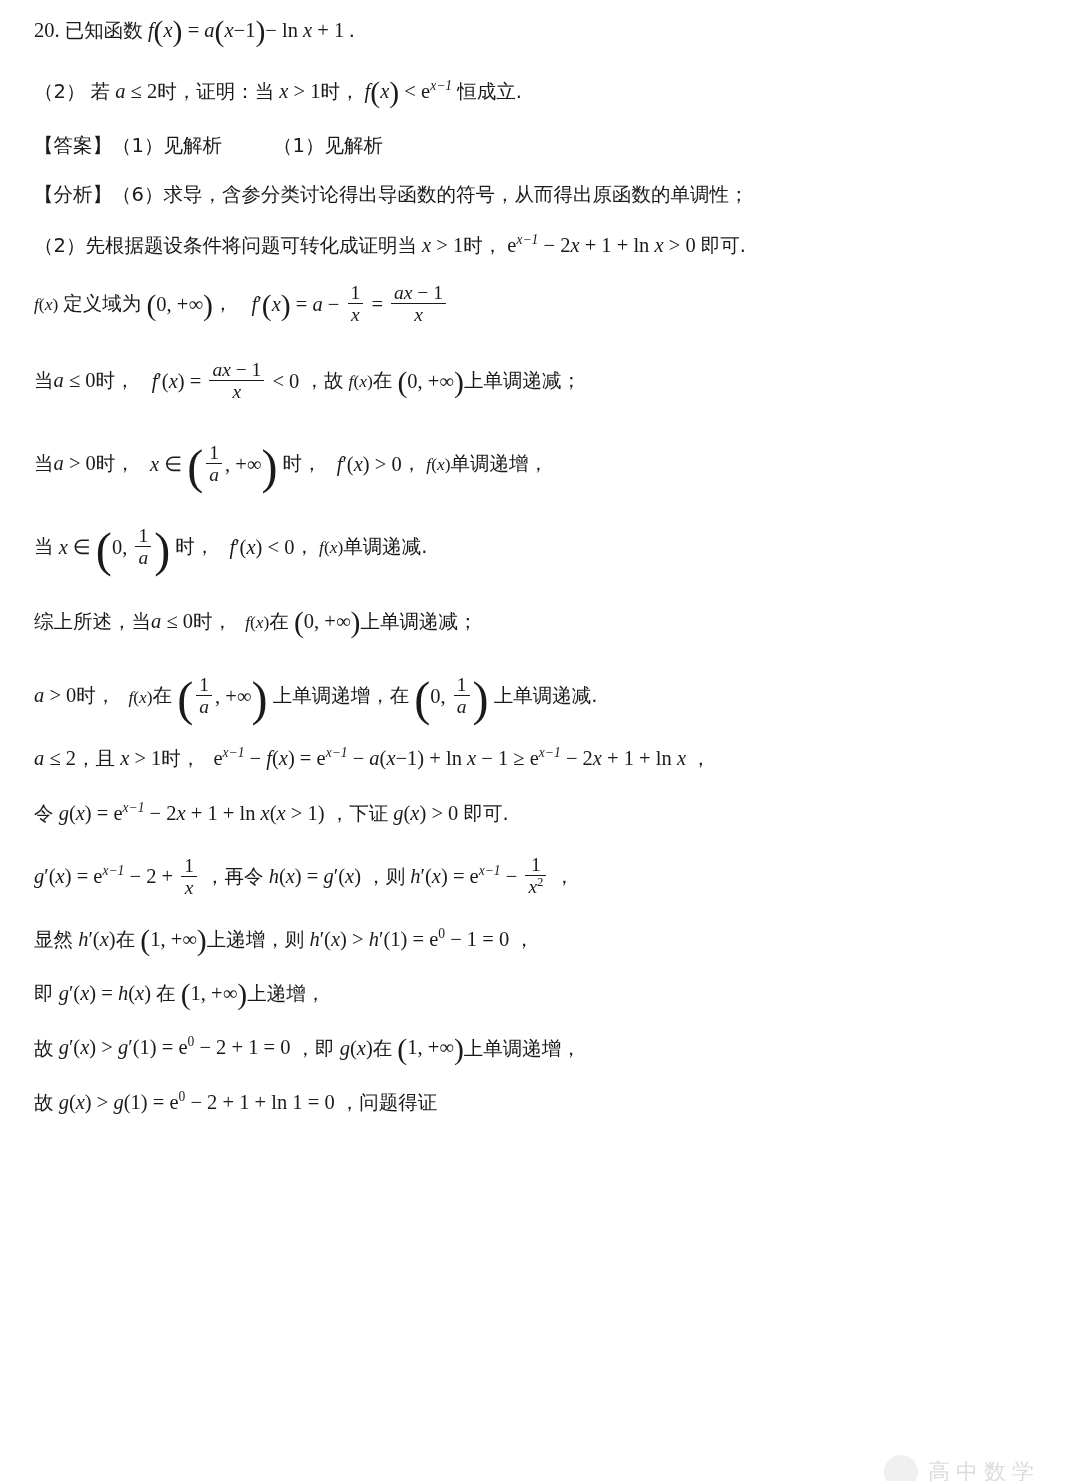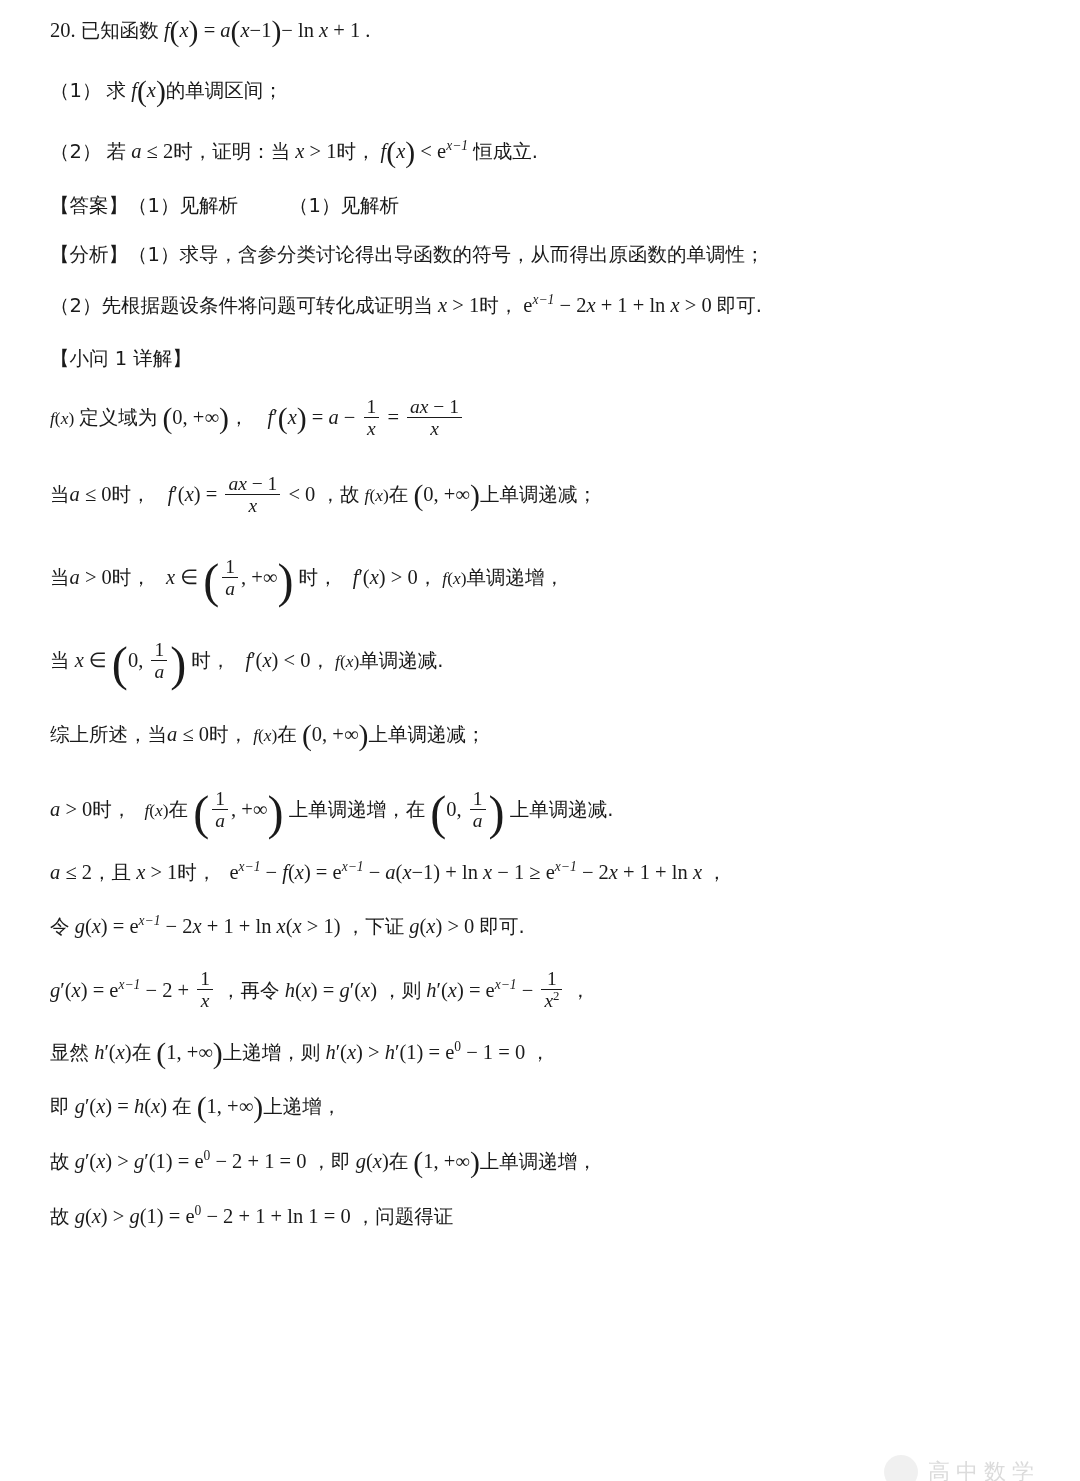--- a/index.html
+++ b/index.html
@@ -16,21 +16,21 @@
     overflow: hidden;
   }
   .page {
     position: relative;
     width: 1080px;
     height: 1481px;
     padding: 0;
     box-sizing: border-box;
   }
   .line {
-    padding: 0 50px;
+    padding: 0 34px;
     font-size: 20.5px;
     line-height: 1.25;
   }
   .blk {
     margin-bottom: 6px;
   }
   
   .sp-18 { margin-top: 18px; }
   .sp-24 { margin-top: 24px; }
   .sp-28 { margin-top: 28px; }
@@ -139,59 +139,51 @@
 
   <div class="line blk sp-18">
     <span class="qnum">20.</span>
     <span class="cjk">已知函数</span>
     <span class="nowrap">
       <span class="mi">f</span><span class="medparen">(</span><span class="mi">x</span><span class="medparen">)</span>
       <span class="mo">=</span> <span class="mi">a</span><span class="medparen">(</span><span class="mi">x</span><span class="mo">−</span><span class="mn">1</span><span class="medparen">)</span><span class="mo">−</span><span class="mn"> ln </span><span class="mi">x</span> <span class="mo">+</span> <span class="mn">1</span>
     </span><span class="mn">.</span>
   </div>
 
-  <div class="line blk sp-34">
-    <span class="cjk">（1）</span>
-    <span class="cjk">求</span>
-    <span class="nowrap"><span class="mi">f</span><span class="medparen">(</span><span class="mi">x</span><span class="medparen">)</span></span><span class="cjk">的单调区间；</span>
-  </div>
 
   <div class="line blk sp-34">
     <span class="cjk">（2）</span>
     <span class="cjk">若</span>
     <span class="nowrap"><span class="mi">a</span> <span class="mo">≤</span> <span class="mn">2</span></span><span class="cjk">时，证明：当</span>
     <span class="nowrap"><span class="mi">x</span> <span class="mo">&gt;</span> <span class="mn">1</span></span><span class="cjk">时，</span>
     <span class="nowrap">
       <span class="mi">f</span><span class="medparen">(</span><span class="mi">x</span><span class="medparen">)</span> <span class="mo">&lt;</span> <span class="mn">e</span><span class="sup">x−1</span>
     </span>
     <span class="cjk">恒成立.</span>
   </div>
 
   <div class="line blk sp-28">
     <span class="bracket-head">【答案】</span><span class="cjk">（1）见解析</span>
     <span style="display:inline-block;width:46px"></span><span class="cjk">（1）见解析</span>
   </div>
 
 
   <div class="line blk sp-24">
-    <span class="bracket-head">【分析】</span><span class="cjk">（1）求导，含参分类讨论得出导函数的符号，从而得出原函数的单调性；</span>
+    <span class="bracket-head">【分析】</span><span class="cjk">（6）求导，含参分类讨论得出导函数的符号，从而得出原函数的单调性；</span>
   </div>
 
   <div class="line blk sp-24">
     <span class="cjk">（2）先根据题设条件将问题可转化成证明当</span>
     <span class="nowrap"><span class="mi">x</span> <span class="mo">&gt;</span> <span class="mn">1</span></span><span class="cjk">时，</span>
     <span class="nowrap">
       <span class="mn">e</span><span class="sup">x−1</span> <span class="mo">−</span> <span class="mn">2</span><span class="mi">x</span> <span class="mo">+</span> <span class="mn">1</span> <span class="mo">+</span> <span class="mn">ln</span> <span class="mi">x</span> <span class="mo">&gt;</span> <span class="mn">0</span>
     </span>
     <span class="cjk">即可.</span>
   </div>
 
-  <div class="line blk sp-28">
-    <span class="bracket-head">【小问 1 详解】</span>
-  </div>
 
   <div class="line blk sp-24">
     <span class="nowrap small-f"><span class="mi">f</span><span class="funcparen">(</span><span class="mi">x</span><span class="funcparen">)</span></span>
     <span class="cjk">定义域为</span>
     <span class="nowrap"><span class="medparen">(</span><span class="mn">0</span><span class="mo">,</span> <span class="mo">+∞</span><span class="medparen">)</span></span><span class="cjk">，</span>
     <span class="nowrap" style="margin-left:14px">
       <span class="mi">f</span><span class="mo">′</span><span class="medparen">(</span><span class="mi">x</span><span class="medparen">)</span> <span class="mo">=</span> <span class="mi">a</span> <span class="mo">−</span>
       <span class="frac"><span class="num mn">1</span><span class="den mi">x</span></span>
       <span class="mo">=</span>
       <span class="frac"><span class="num"><span class="mi">ax</span> <span class="mo">−</span> <span class="mn">1</span></span><span class="den mi">x</span></span>
@@ -224,21 +216,21 @@
     <span class="nowrap">
       <span class="mi">x</span> <span class="mo">∈</span>
       <span class="bigparen">(</span><span class="mn">0</span><span class="mo">,</span> <span class="frac"><span class="num mn">1</span><span class="den mi">a</span></span><span class="bigparen">)</span>
     </span><span class="cjk">时，</span>
     <span class="nowrap" style="margin-left:10px"><span class="mi">f</span><span class="mo">′</span><span class="funcparen">(</span><span class="mi">x</span><span class="funcparen">)</span> <span class="mo">&lt;</span> <span class="mn">0</span></span><span class="cjk">，</span>
     <span class="nowrap small-f"><span class="mi">f</span><span class="funcparen">(</span><span class="mi">x</span><span class="funcparen">)</span></span><span class="cjk">单调递减.</span>
   </div>
 
   <div class="line blk sp-40">
     <span class="cjk">综上所述，当</span><span class="nowrap"><span class="mi">a</span> <span class="mo">≤</span> <span class="mn">0</span></span><span class="cjk">时，</span>
-    <span class="nowrap small-f" style=""><span class="mi">f</span><span class="funcparen">(</span><span class="mi">x</span><span class="funcparen">)</span></span><span class="cjk">在</span>
+    <span class="nowrap small-f" style="margin-left:8px"><span class="mi">f</span><span class="funcparen">(</span><span class="mi">x</span><span class="funcparen">)</span></span><span class="cjk">在</span>
     <span class="nowrap"><span class="medparen">(</span><span class="mn">0</span><span class="mo">,</span> <span class="mo">+∞</span><span class="medparen">)</span></span><span class="cjk">上单调递减；</span>
   </div>
 
   <div class="line blk sp-40">
     <span class="nowrap"><span class="mi">a</span> <span class="mo">&gt;</span> <span class="mn">0</span></span><span class="cjk">时，</span>
     <span class="nowrap small-f" style="margin-left:8px"><span class="mi">f</span><span class="funcparen">(</span><span class="mi">x</span><span class="funcparen">)</span></span><span class="cjk">在</span>
     <span class="nowrap">
       <span class="bigparen">(</span><span class="frac"><span class="num mn">1</span><span class="den mi">a</span></span><span class="mo">,</span> <span class="mo">+∞</span><span class="bigparen">)</span>
     </span><span class="cjk">上单调递增，在</span>
     <span class="nowrap">

